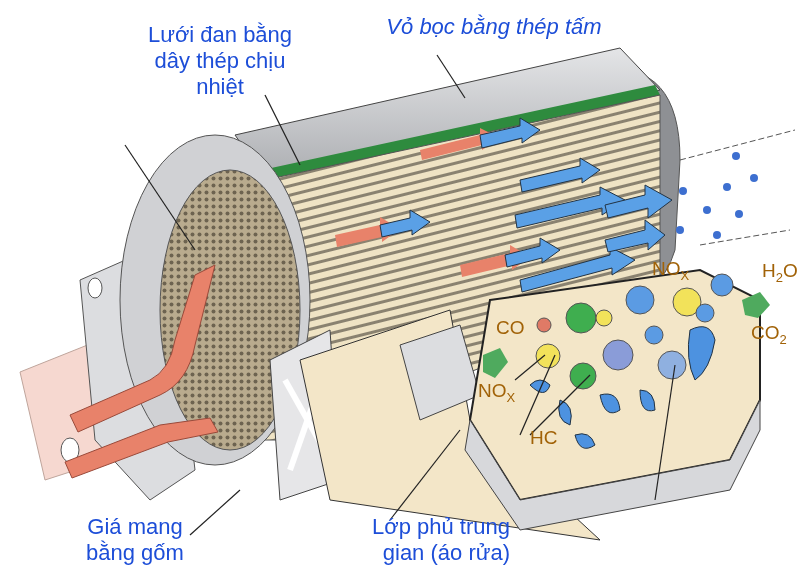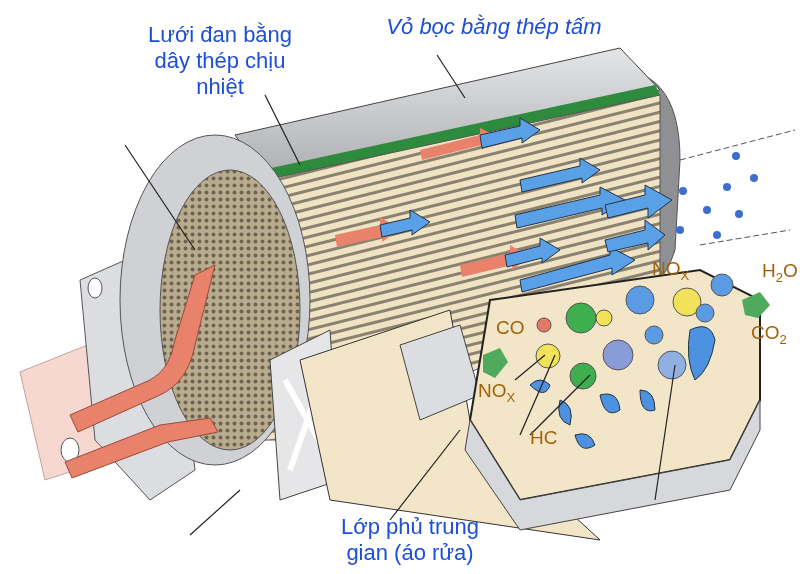--- a/index.html
+++ b/index.html
@@ -122,21 +122,23 @@
       <line x1="555" y1="355" x2="520" y2="435"></line>
       <line x1="590" y1="375" x2="530" y2="435"></line>
       <line x1="545" y1="355" x2="515" y2="380"></line>
     </g>
   </svg>
 
   <div class="lbl" style="left:120px;top:22px;width:200px;">Lưới đan bằng
 dây thép chịu
 nhiệt</div>
   <div class="lbl" style="left:344px;top:14px;width:300px;font-style:italic;">Vỏ bọc bằng thép tấm</div>
-  <div class="lbl" style="left:310px;top:514px;width:200px;">Lớp phủ trung
+  <div class="lbl" style="left:60px;top:514px;width:150px;">Giá mang
+bằng gốm</div>
+  <div class="lbl" style="left:310px;top:514px;width:200px;text-align:right;">Lớp phủ trung
 gian (áo rửa)</div>
 
   <div class="chem" style="left:496px;top:317px;">CO</div>
   <div class="chem" style="left:478px;top:380px;">
     <span>NO</span><sub>X</sub>
   </div>
   <div class="chem" style="left:530px;top:427px;">HC</div>
   <div class="chem" style="left:652px;top:258px;">
     <span>NO</span><sub>X</sub>
   </div>

